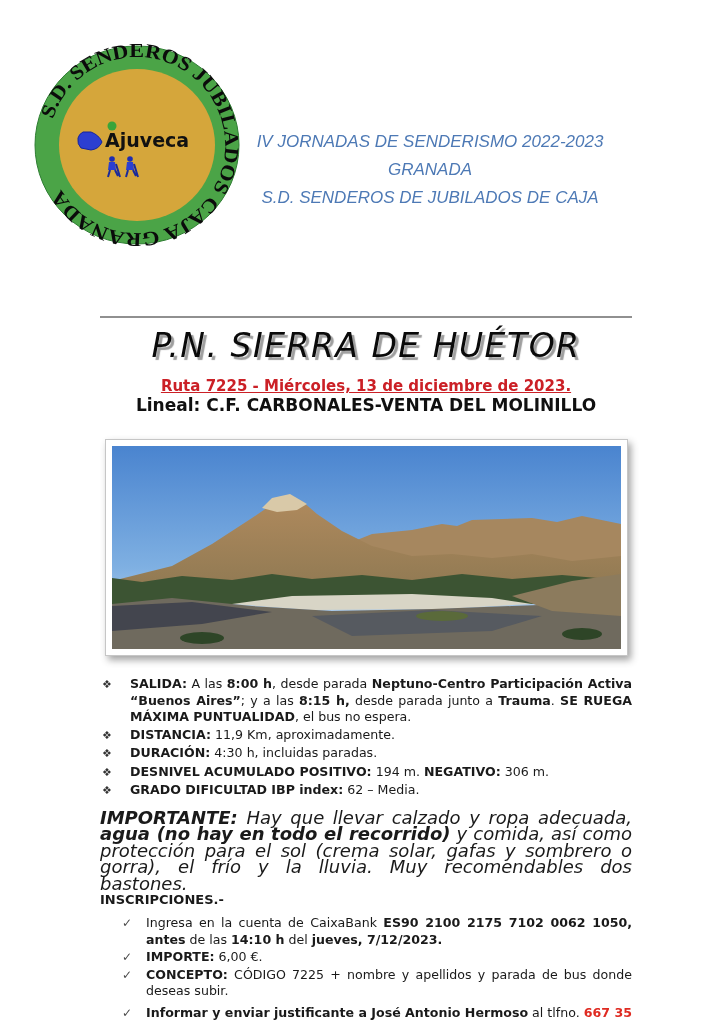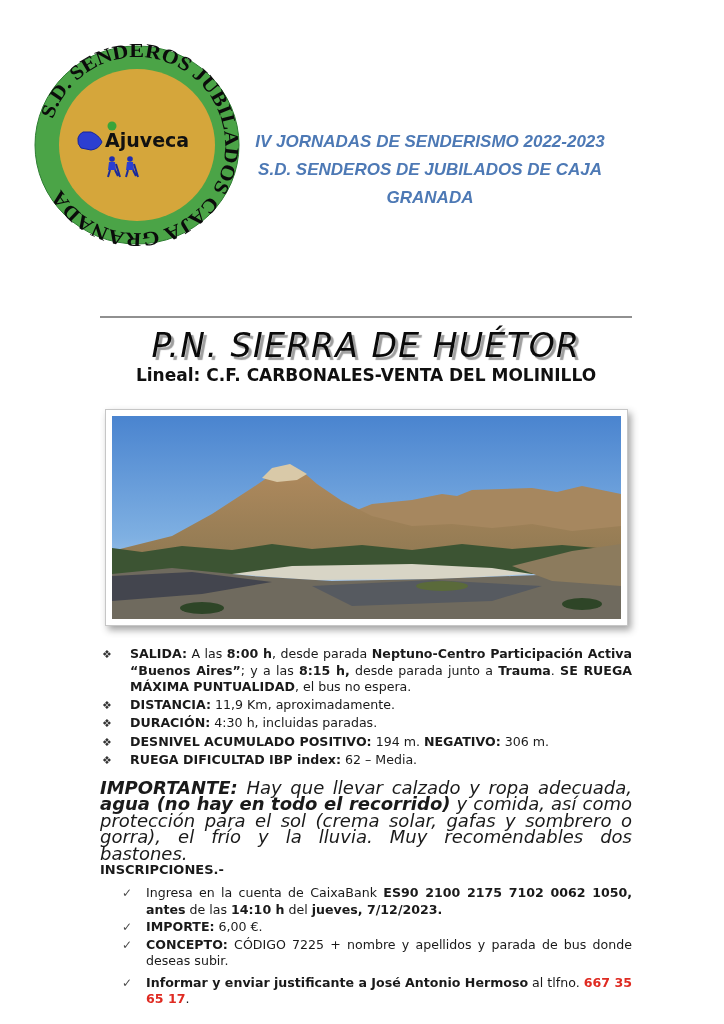--- a/index.html
+++ b/index.html
@@ -5,21 +5,21 @@
   html,body{margin:0;padding:0;background:#ffffff;}
   .page{position:relative;width:724px;height:1024px;background:#fff;overflow:hidden;
         font-family:"DejaVu Sans","Liberation Sans",sans-serif;color:#1a1a1a;}
 
   
   .logo{position:absolute;left:33px;top:44px;width:208px;height:202px;}
 
   
   .header-block{position:absolute;left:222px;top:128px;width:416px;text-align:center;
         color:var(--header_blue,#4d79b5);font-family:"Liberation Sans",sans-serif;
-        font-style:italic;font-weight:bold;font-size:17px;line-height:28px;}
+        font-style:italic;font-weight:normal;font-size:17px;line-height:28px;}
 
   .main{position:absolute;left:100px;top:300px;width:532px;}
   .rule{border-top:2px solid #909090;margin-top:16px;}
 
   .main-title{margin-top:8px;text-align:center;font-weight:normal;font-style:italic;
         font-size:33px;letter-spacing:1.5px;color:#0a0a0a;white-space:nowrap;
         text-shadow:3px 3px 1px #9e9e9e;}
 
   .date-line{margin-top:12px;text-align:center;font-size:15px;font-weight:bold;
         color:var(--red,#cb2026);}
@@ -77,30 +77,33 @@
           <circle cx="5" cy="3" r="2.8" fill="#1f2db0"></circle>
           <path d="M2,6 L8,6 L9,14 L1,14 Z" fill="#2b3fd1"></path>
           <path d="M3,14 L1,21 M8,14 L11,20 M9,8 L13,21" stroke="#1a2a9a" stroke-width="2" fill="none"></path>
         </g>
       </g>
     </svg>
   </div>
 
   <div class="header-block">
     <div>IV JORNADAS DE SENDERISMO 2022-2023</div>
+    <div>GRANADA</div>
     <div>S.D. SENDEROS DE JUBILADOS DE CAJA</div>
-    <div>GRANADA</div>
   </div>
 
   <div class="main">
 
     <div class="rule"></div>
 
     <div class="main-title">P.N. SIERRA DE HUÉTOR</div>
 
+    <div class="date-line">
+      <span>Ruta 7225 - Miércoles, 13 de diciembre de 2023.</span>
+    </div>
 
     <div class="route-line">Lineal: C.F. CARBONALES-VENTA DEL MOLINILLO</div>
 
     <div class="photo-frame">
       <svg class="landscape" viewBox="0 0 509 203" preserveAspectRatio="none">
         <defs>
           <linearGradient id="sky" x1="0" y1="0" x2="0" y2="1">
             <stop offset="0" stop-color="#4a84cf"></stop>
             <stop offset="0.6" stop-color="#7fb0e2"></stop>
             <stop offset="1" stop-color="#cfe0f2"></stop>
@@ -143,21 +146,21 @@
           <span class="body"><span class="b">DURACIÓN:</span><span> 4:30 h, incluidas paradas.</span></span>
         </div>
 
         <div class="detail-item">
           <span class="marker">❖</span>
           <span class="body"><span class="b">DESNIVEL ACUMULADO POSITIVO:</span><span> 194 m. </span><span class="b">NEGATIVO:</span><span> 306 m.</span></span>
         </div>
 
         <div class="detail-item">
           <span class="marker">❖</span>
-          <span class="body"><span class="b">RUEGA DIFICULTAD IBP index:</span><span> 62 – Media.</span></span>
+          <span class="body"><span class="b">GRADO DIFICULTAD IBP index:</span><span> 62 – Media.</span></span>
         </div>
       </div>
 
     <div class="importante"><span class="b">IMPORTANTE:</span><span> Hay que llevar calzado y ropa adecuada, </span><span class="b">agua (no hay en todo el recorrido)</span><span> y comida, así como protección para el sol (crema solar, gafas y sombrero o gorra), el frío y la lluvia. Muy recomendables dos bastones.</span></div>
 
     <div class="insc-heading">INSCRIPCIONES.-</div>
 
     <div class="checks">
 
         <div class="check-item">

